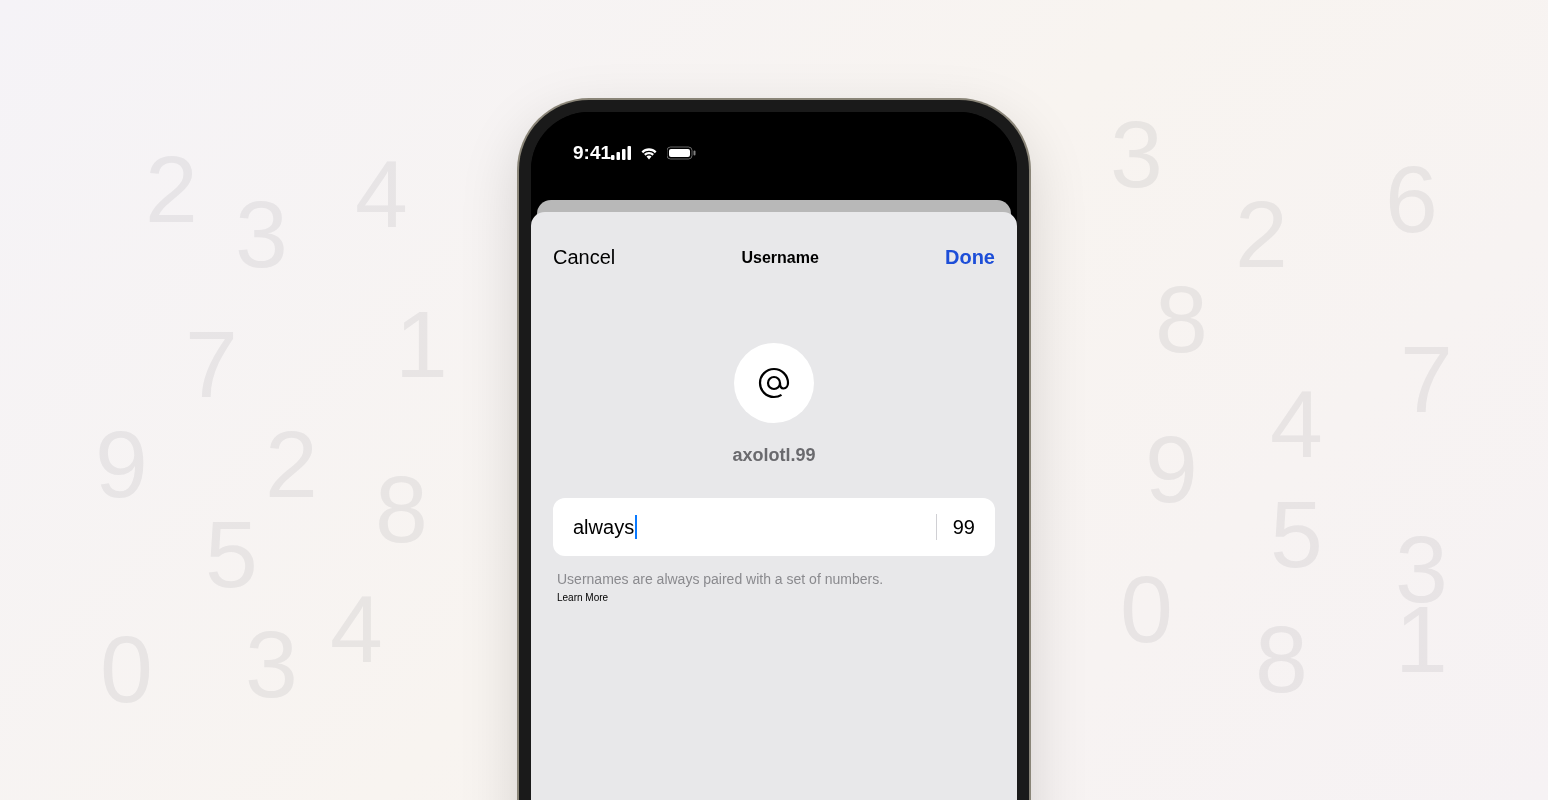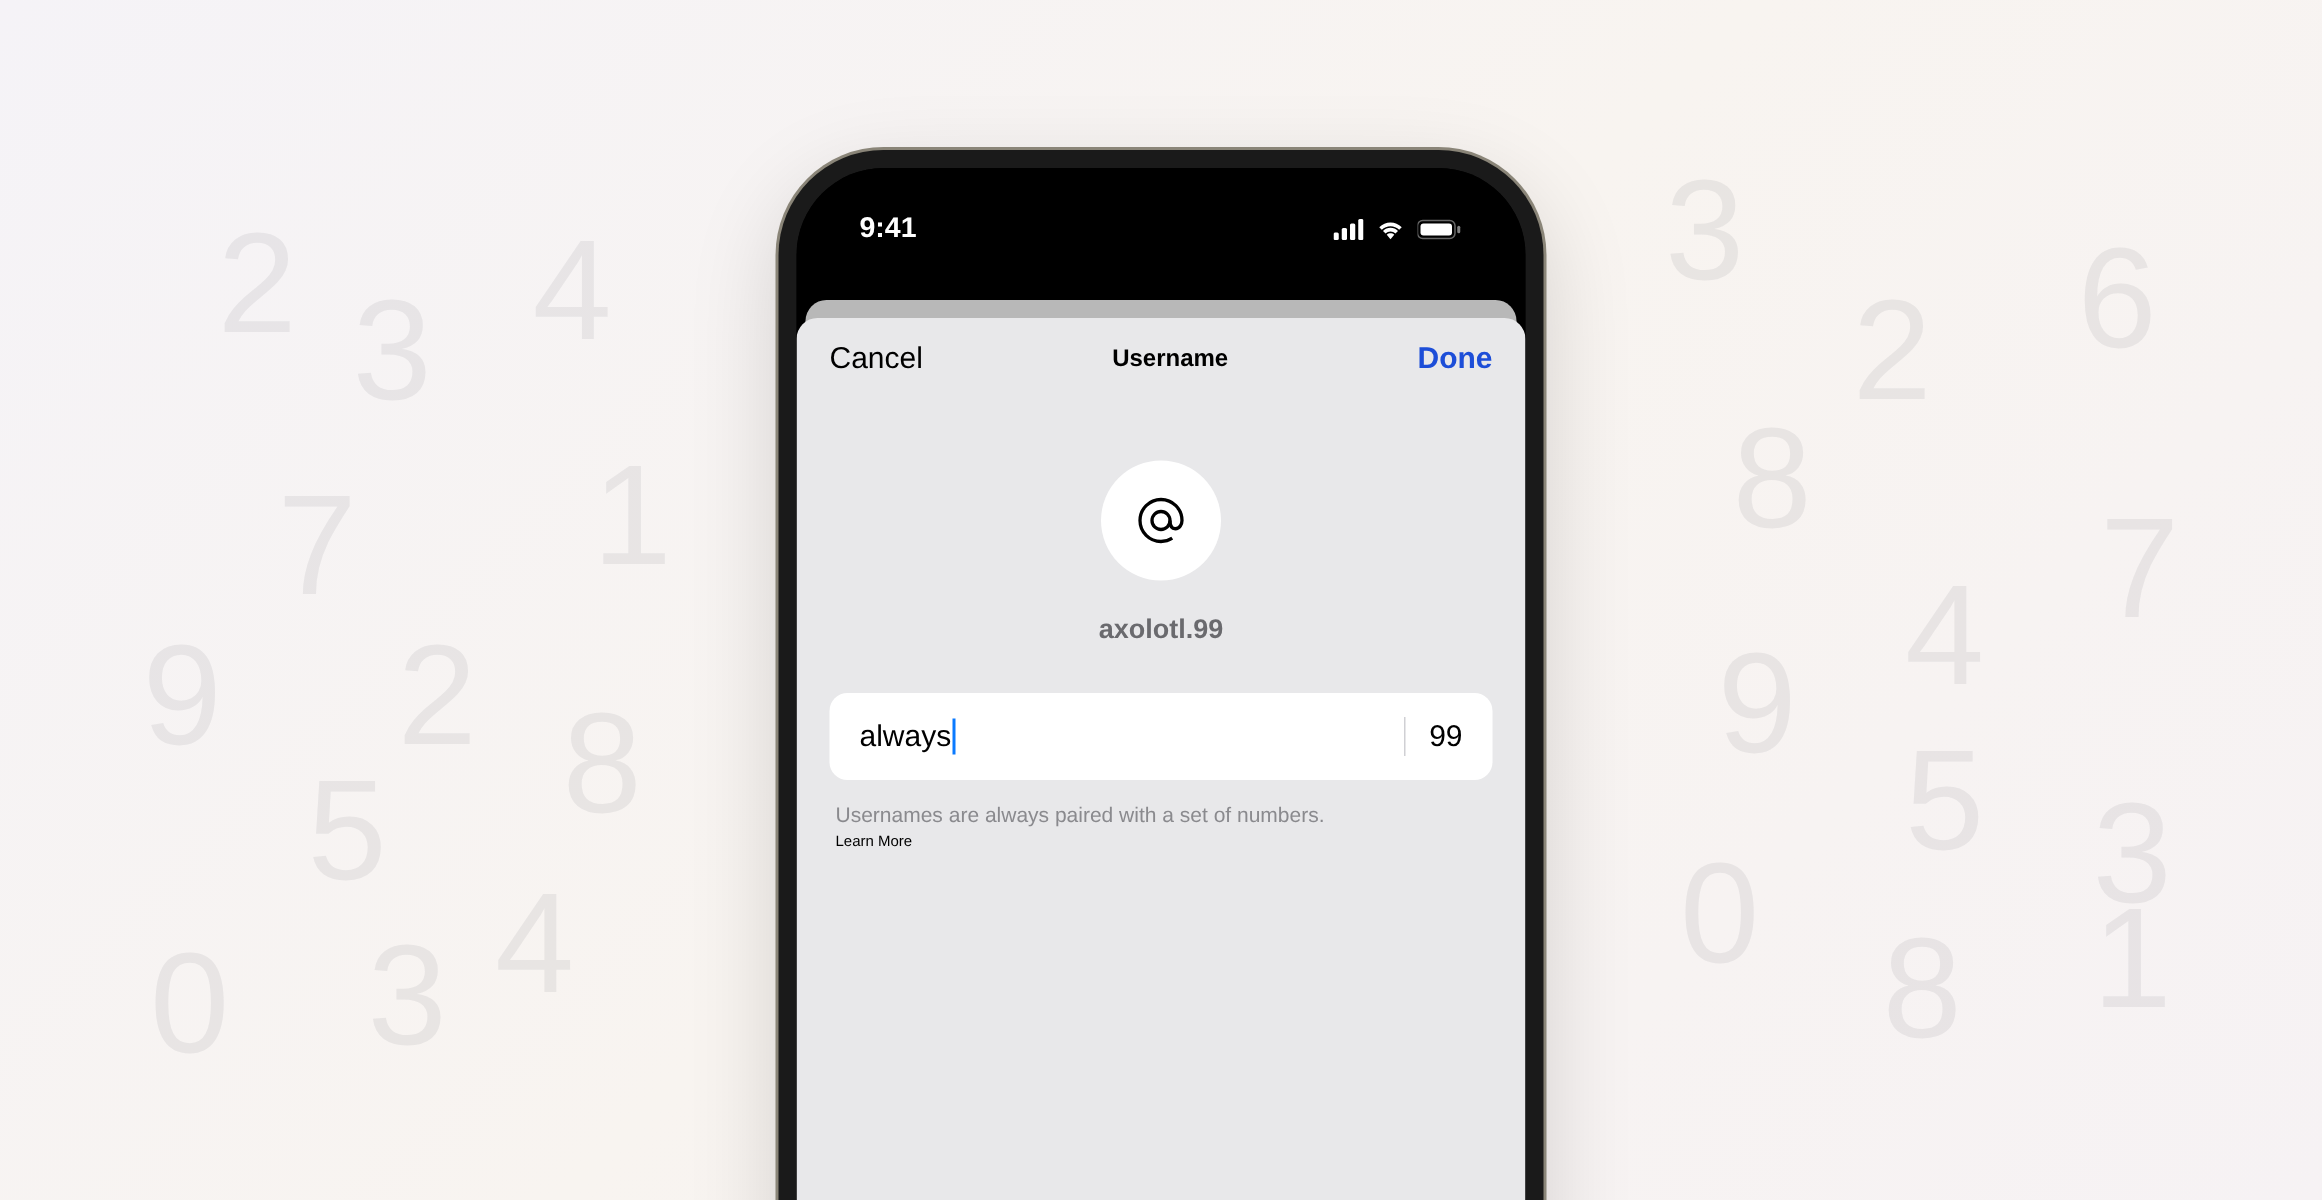--- a/index.html
+++ b/index.html
@@ -60,21 +60,20 @@
     }
     
     .status-bar {
       position: absolute;
       top: 0;
       left: 0;
       right: 0;
       height: 70px;
       display: flex;
       align-items: center;
-      justify-content: space-between;
       padding: 0 42px;
       color: white;
       z-index: 50;
       padding-top: 12px;
     }
     
     .status-time {
       font-size: 19px;
       font-weight: 600;
     }
@@ -111,21 +110,21 @@
       right: 0;
       bottom: 0;
       background: #e8e8ea;
       border-radius: 14px 14px 0 0;
     }
     
     .nav-bar {
       display: flex;
       align-items: center;
       justify-content: space-between;
-      padding: 16px 22px;
+      padding: 34px 22px;
     }
     
     .nav-cancel {
       font-size: 20px;
       color: #000;
       font-weight: 400;
     }
     
     .nav-title {
       font-size: 16px;

